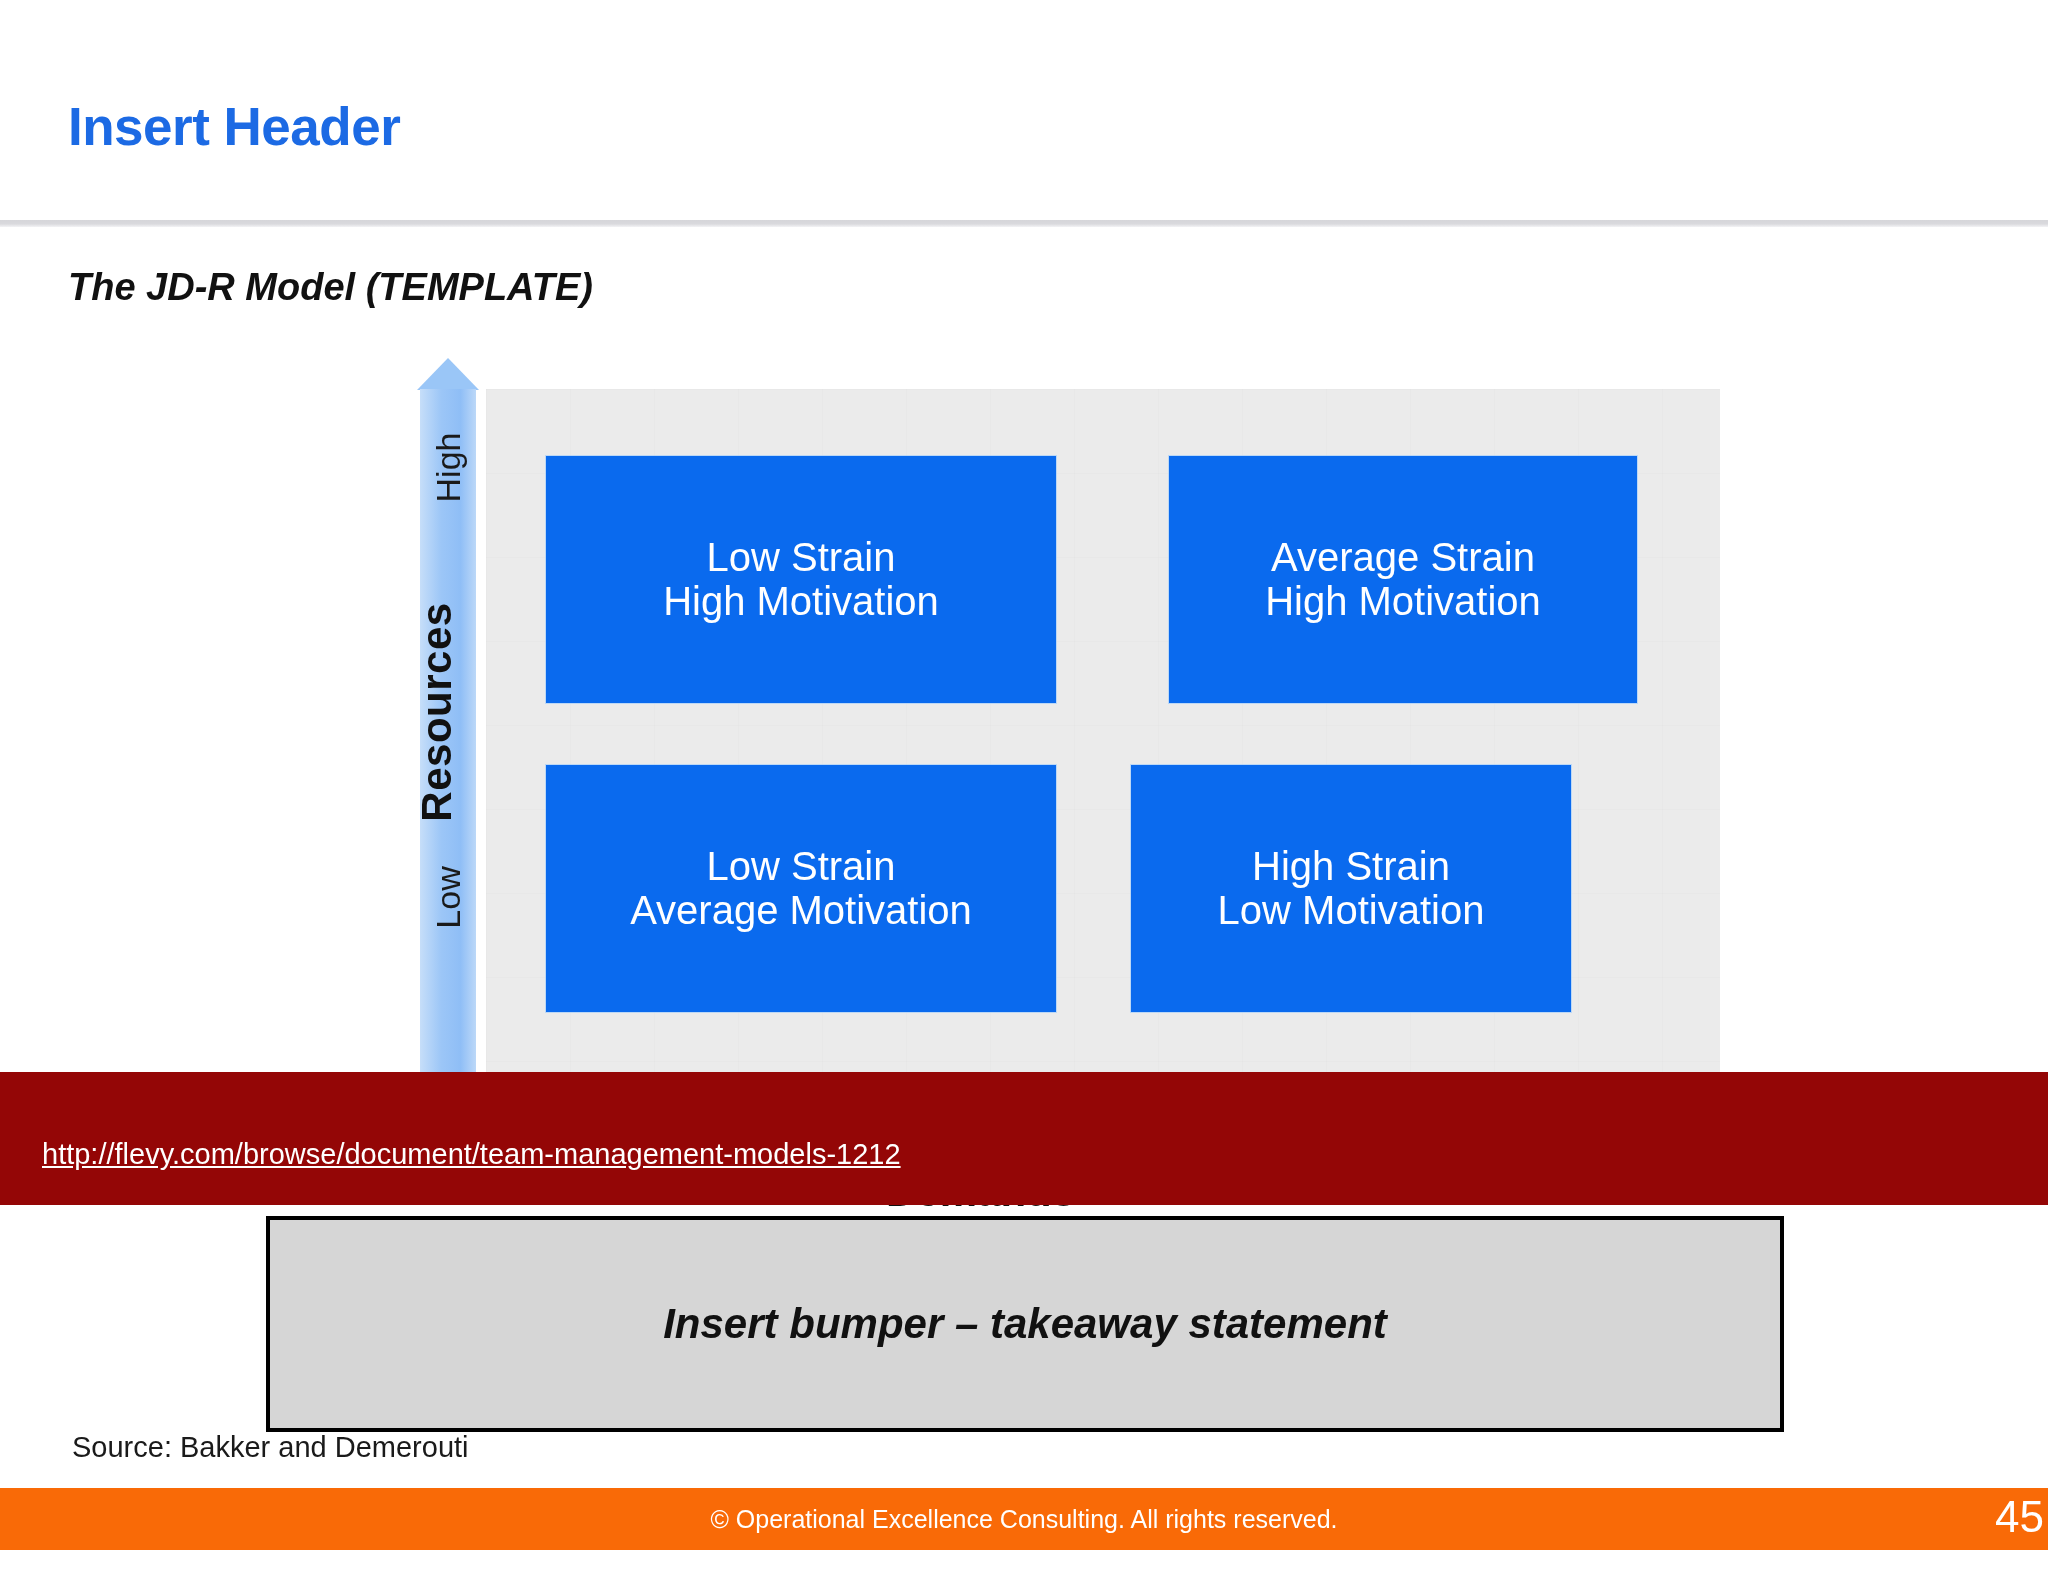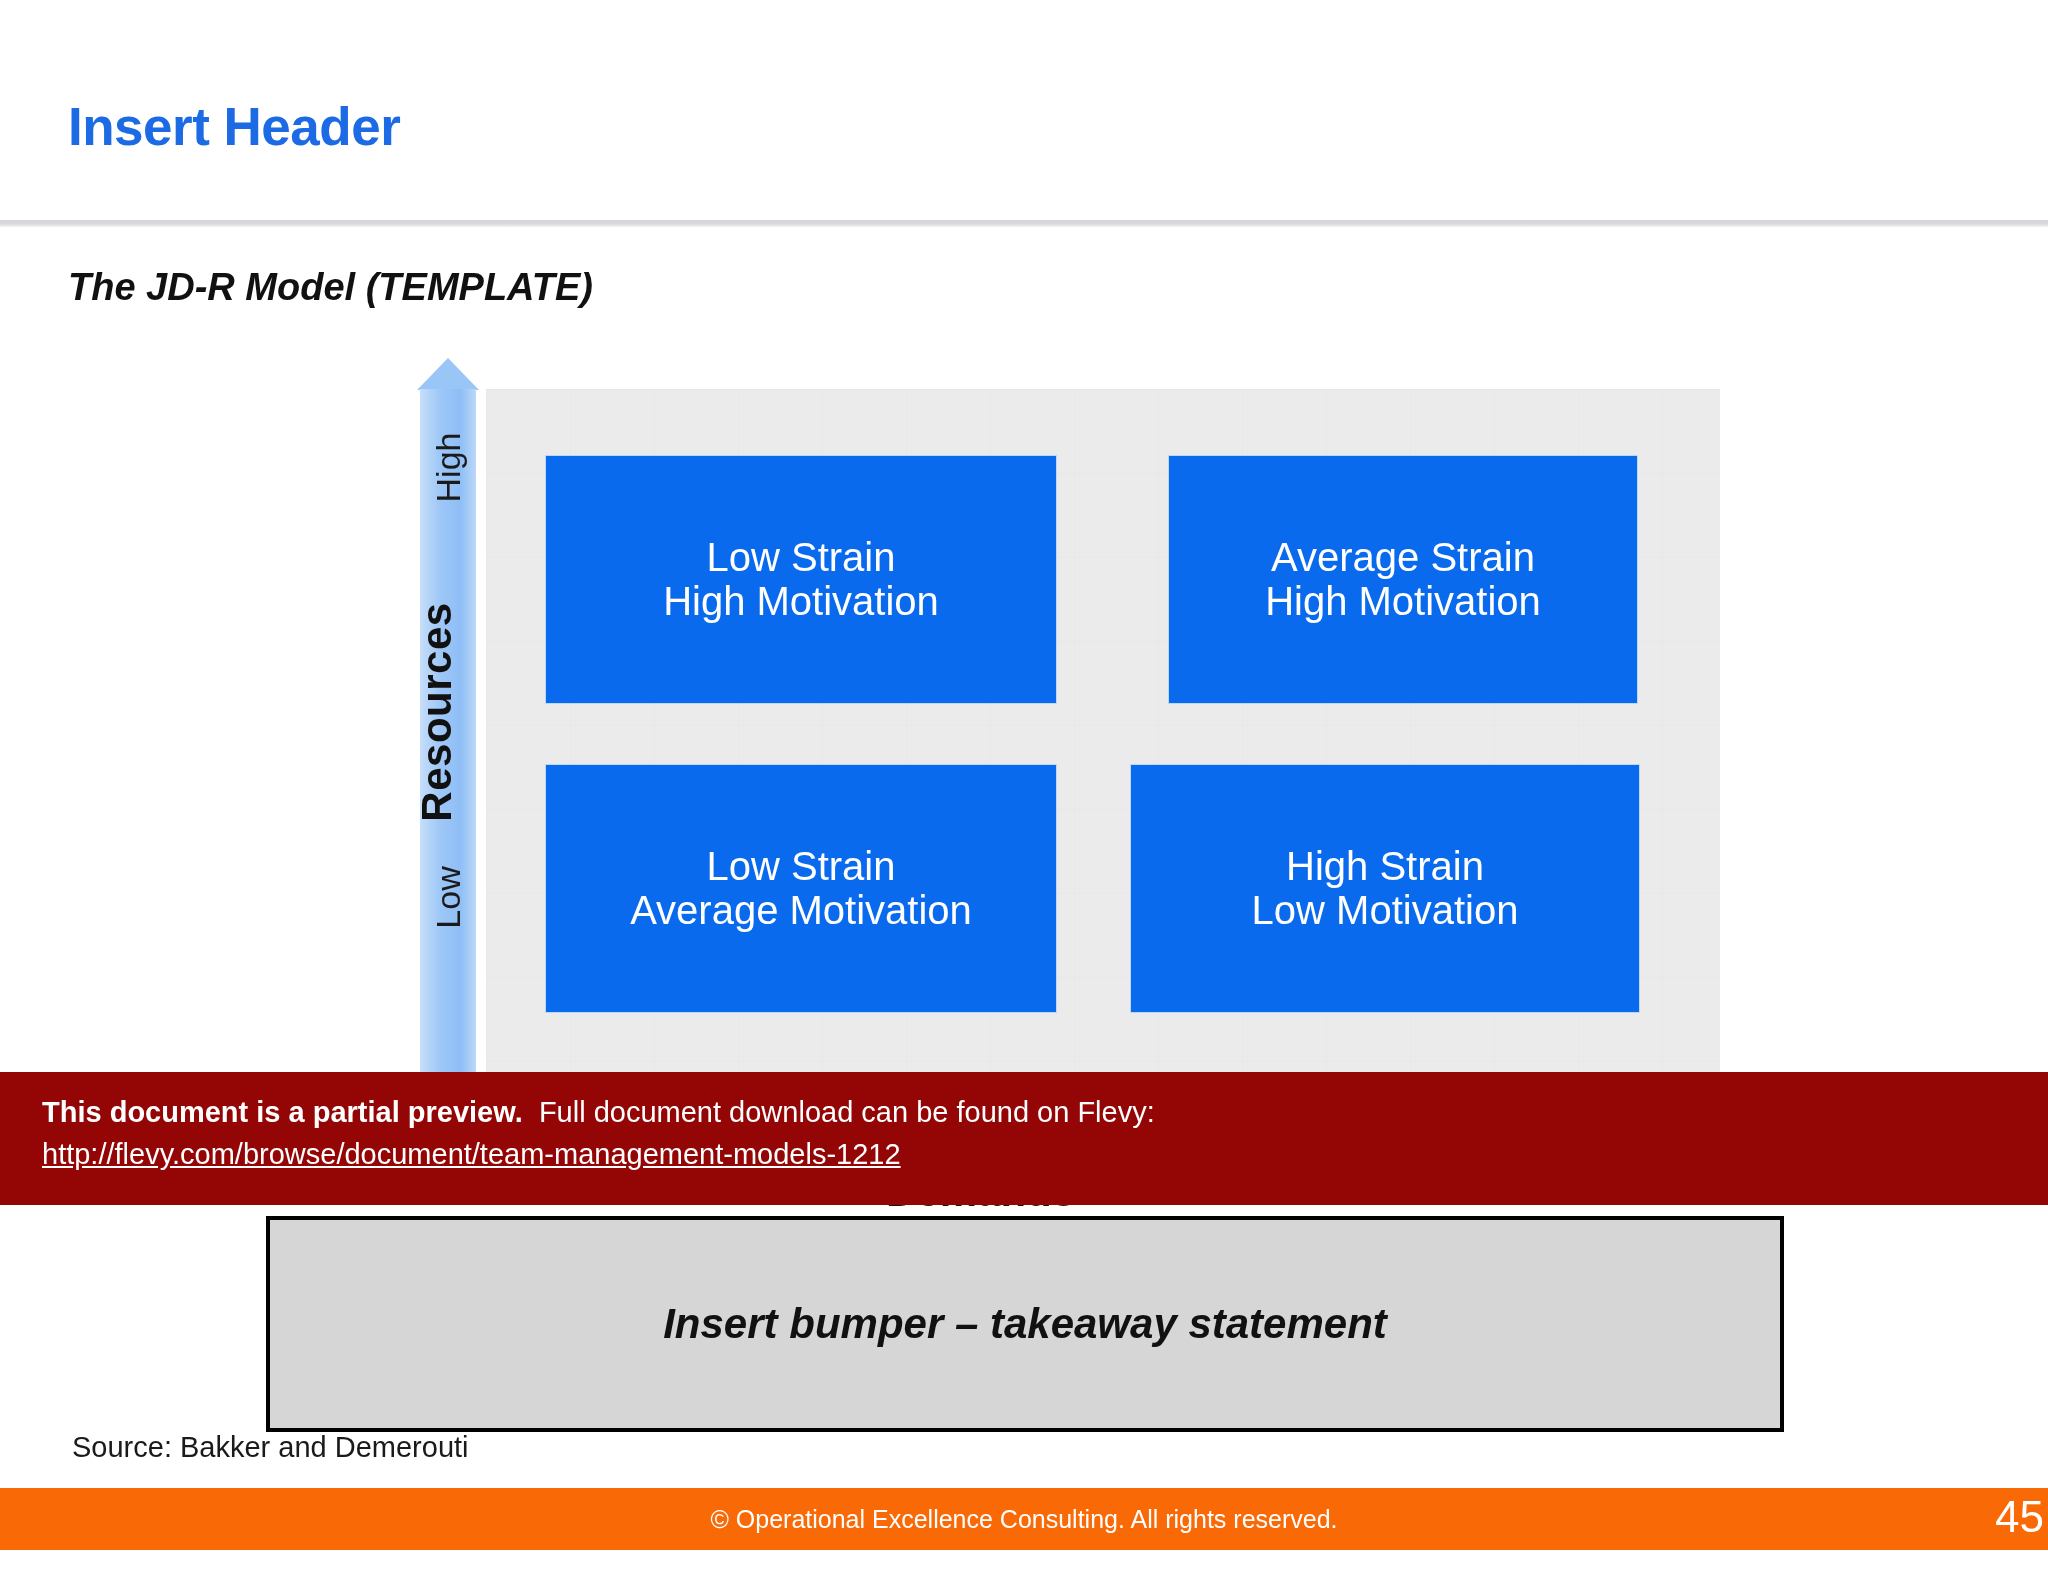--- a/index.html
+++ b/index.html
@@ -142,21 +142,21 @@
     color: #ffffff;
     font-size: 40px;
     line-height: 1.08;
     text-align: center;
     box-shadow: 0 0 0 1px rgba(150,200,255,0.55);
   }
   .quad .l1, .quad .l2 { display: block; white-space: nowrap; }
   .q-tl { left: 546px; top: 456px; width: 510px; height: 247px; }
   .q-tr { left: 1169px; top: 456px; width: 468px; height: 247px; }
   .q-bl { left: 546px; top: 765px; width: 510px; height: 247px; }
-  .q-br { left: 1131px; top: 765px; width: 508px; height: 247px; }
+  .q-br { left: 1131px; top: 765px; width: 440px; height: 247px; }
 
   
   .x-axis-label {
     position: absolute;
     left: 886px;
     top: 1168px;
     font-size: 42px;
     font-weight: bold;
     color: #111;
     white-space: nowrap;
@@ -292,24 +292,20 @@
   </div>
   <div class="quad q-br">
     <span class="l1">High Strain</span>
     <span class="l2">Low Motivation</span>
   </div>
 
   <div class="x-axis-label">Demands</div>
 </div>
 
 <div class="preview-banner">
-  <div class="banner-line1">
-    <b>This document is a partial preview.</b>&nbsp;
-    <span>Full document download can be found on Flevy:</span>
-  </div>
   <a class="banner-url" href="#">http://flevy.com/browse/document/team-management-models-1212</a>
 </div>
 
 <div class="bumper">
   <span>Insert bumper – takeaway statement</span>
 </div>
 
 <div class="source">Source: Bakker and Demerouti</div>
 
 <div class="footer-bar">

